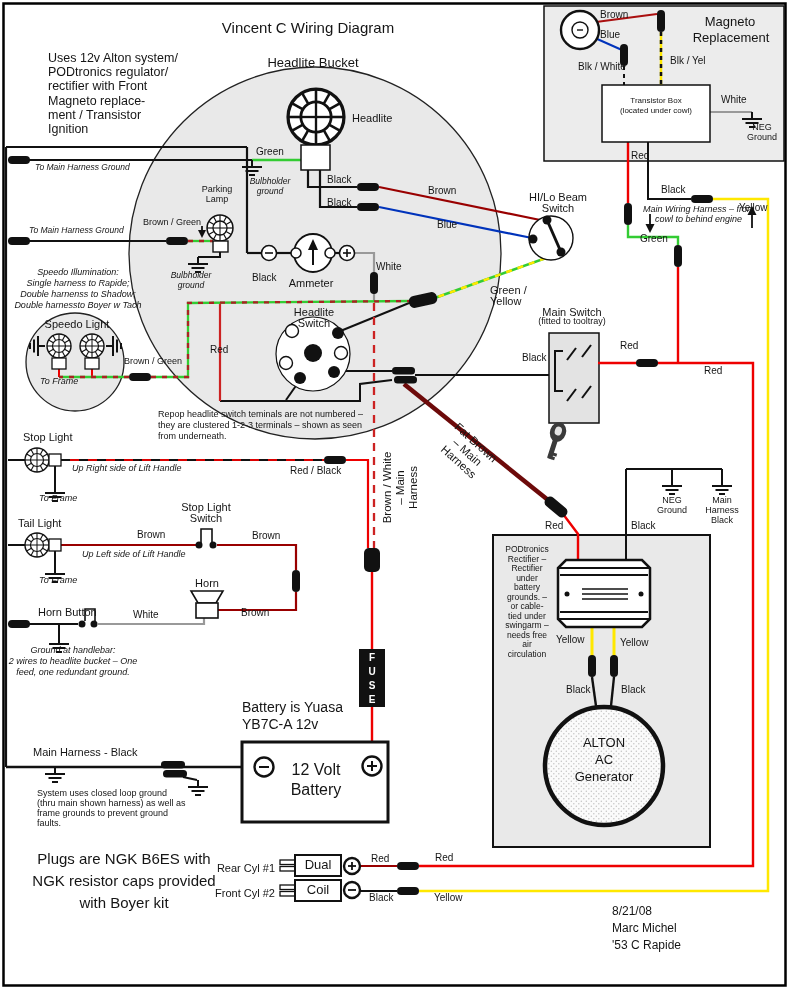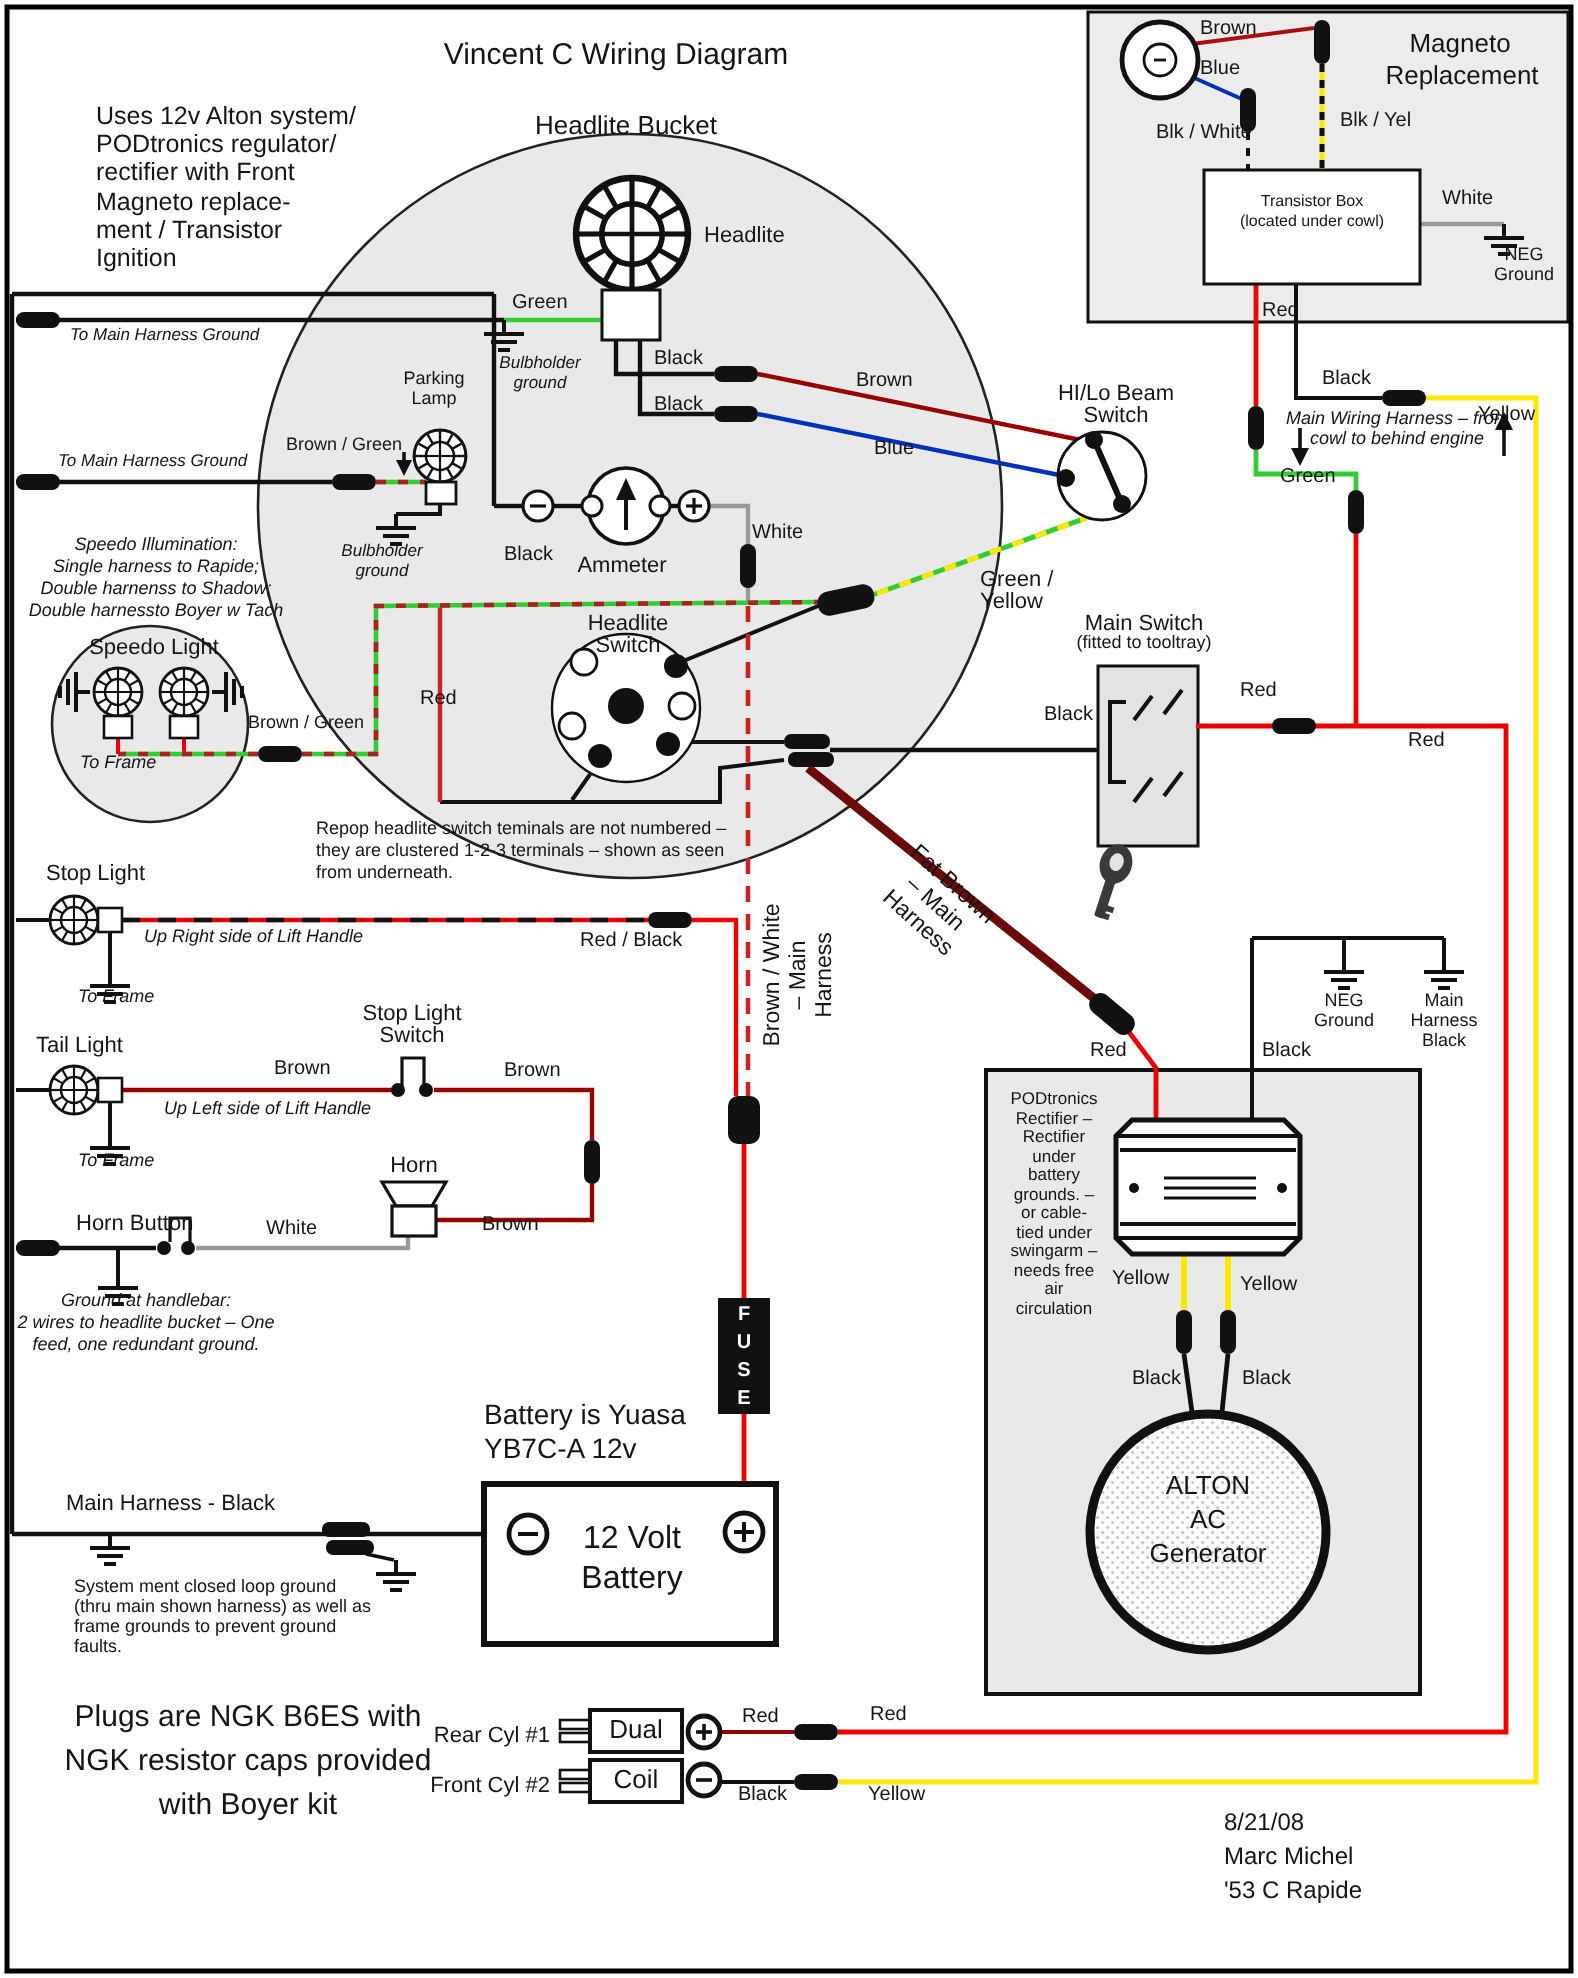--- a/index.html
+++ b/index.html
@@ -447,21 +447,21 @@
   <div>– Main</div>
   <div>Harness</div>
 </div>
 <div id="fat" class="rot">
   <div>Fat Brown</div>
   <div>– Main</div>
   <div>Harness</div>
 </div>
 
 <div class="lb s95" style="left:33px;top:746px">Main Harness - Black</div>
-<div class="lb s9" style="left:37px;top:789px">System ment closed loop ground</div>
+<div class="lb s9" style="left:37px;top:789px">System uses closed loop ground</div>
 <div class="lb s9" style="left:37px;top:799px">(thru main shown harness) as well as</div>
 <div class="lb s9" style="left:37px;top:809px">frame grounds to prevent ground</div>
 <div class="lb s9" style="left:37px;top:819px">faults.</div>
 
 <div class="lb s14" style="left:242px;top:700px">Battery is Yuasa</div>
 <div class="lb s14" style="left:242px;top:717px">YB7C-A 12v</div>
 <div class="lb s16 c" style="left:316px;top:761px">12 Volt</div>
 <div class="lb s16 c" style="left:316px;top:781px">Battery</div>
 
 <div class="lb w c" style="left:372px;top:652px">F</div>

